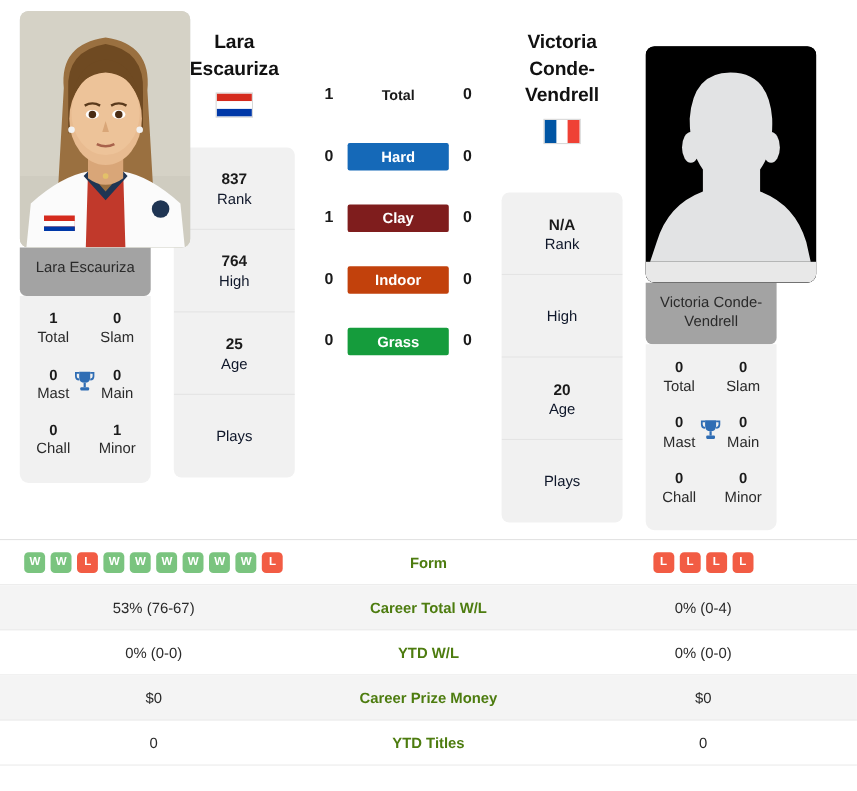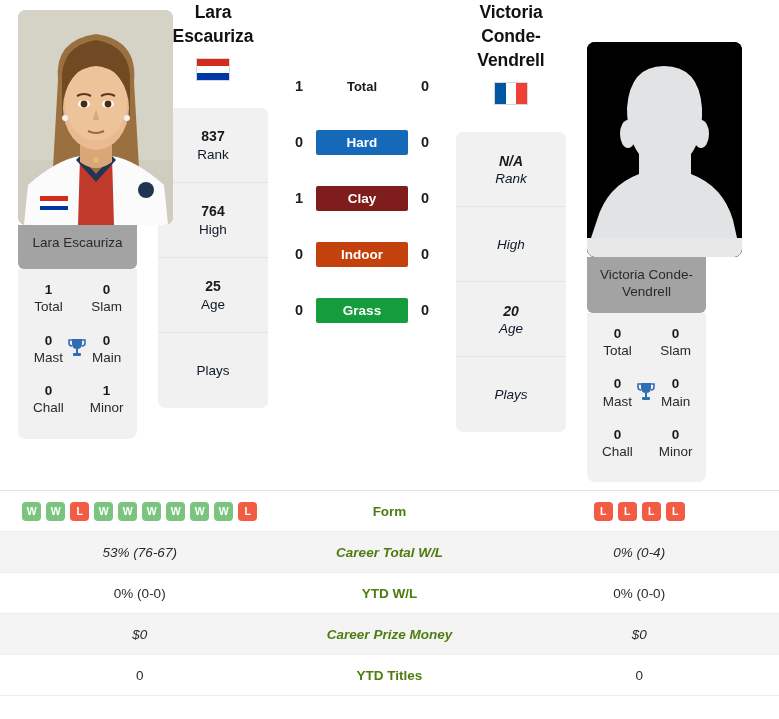--- a/index.html
+++ b/index.html
@@ -85,20 +85,21 @@
     color: #2f6db4;
     font-size: 21px;
     line-height: 1;
   }
   .mini-spacer { width: 30px; }
 
   
   .name-col {
     width: 116px;
     flex: 0 0 116px;
+    padding-top: 26px;
     display: flex;
     flex-direction: column;
     align-items: center;
   }
   .player-name {
     font-size: 17.5px;
     font-weight: bold;
     text-align: center;
     line-height: 1.38;
     color: #111111;
@@ -116,21 +117,21 @@
   .flag.vertical { flex-direction: row; }
   .flag span { flex: 1; display: block; }
 
   .rank-stack {
     margin-top: 27px;
     width: 110px;
     background: #f1f1f1;
     border-radius: 7px;
     overflow: hidden;
   }
-  .rank-stack.right-stack { margin-top: 27px; font-style: italic; }
+  .rank-stack.right-stack { margin-top: 44px; }
   .rank-cell {
     height: 75px;
     display: flex;
     flex-direction: column;
     align-items: center;
     justify-content: center;
     border-bottom: 1px solid #e4e4e4;
     line-height: 1.3;
   }
   .rank-cell:last-child { border-bottom: none; }
@@ -183,21 +184,21 @@
   .compare-table {
     width: 779px;
     border-top: 1px solid #e3e3e3;
   }
   .trow {
     display: flex;
     align-items: center;
     height: 41px;
     border-bottom: 1px solid #ececec;
   }
-  .trow.alt { background: #f4f4f4; font-style: italic; }
+  .trow.alt { background: #f4f4f4; }
   .tcell {
     flex: 1 1 0;
     text-align: center;
     font-size: 13.5px;
     color: #2a2a2a;
   }
   .tcell.label {
     font-weight: bold;
     color: #4d7c0f;
     flex: 0 0 220px;

